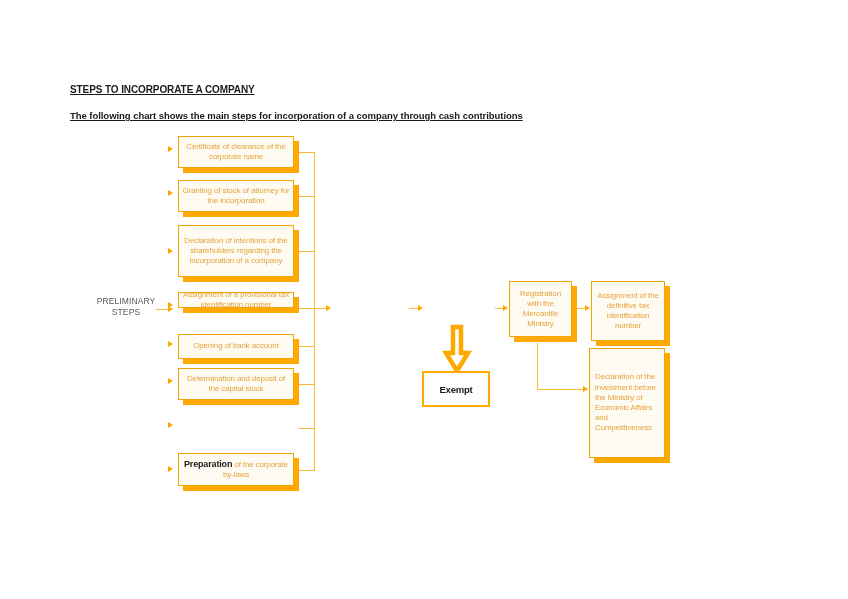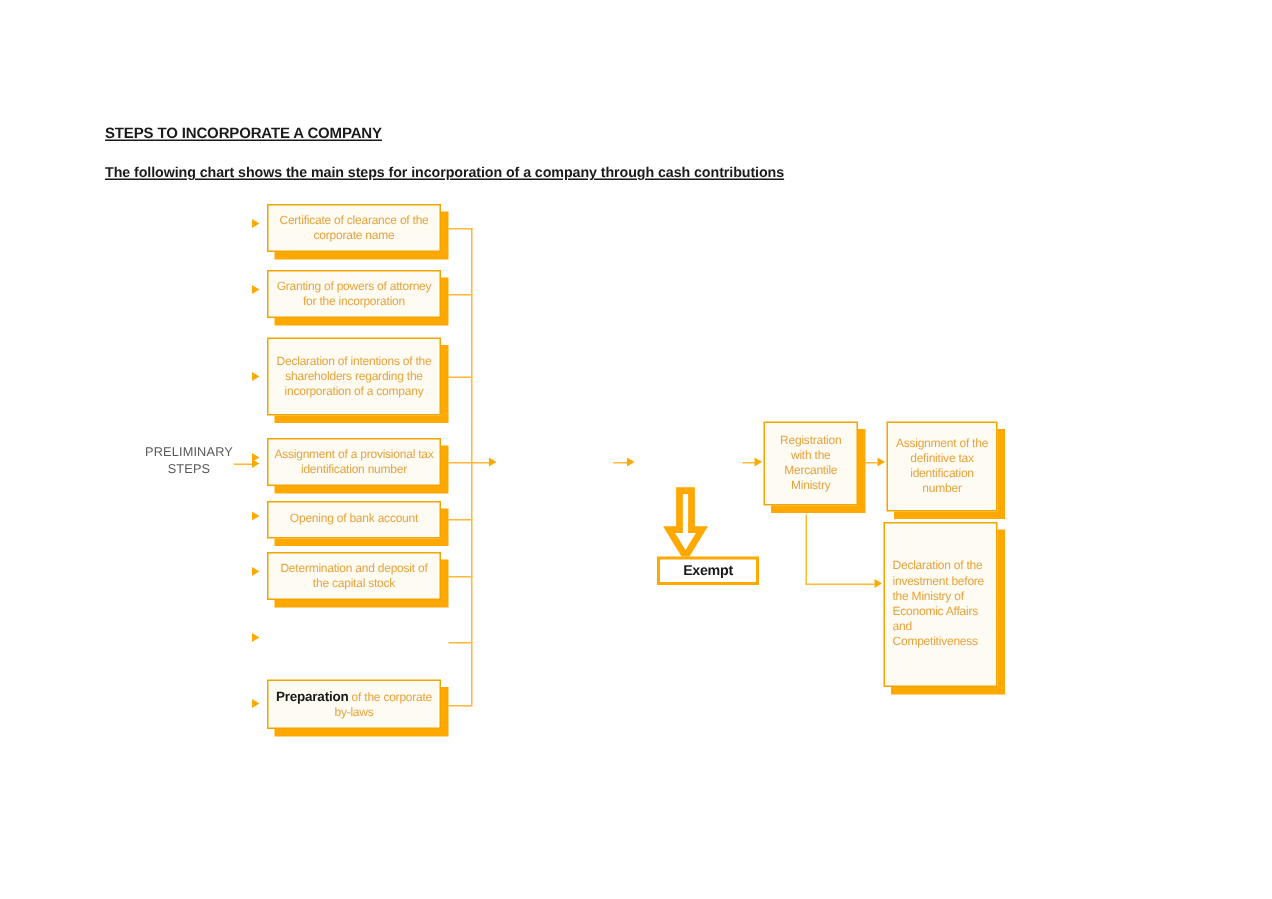--- a/index.html
+++ b/index.html
@@ -144,30 +144,30 @@
   <div class="hline" style="left:156px; top:309px; width:12px;"></div>
   <div class="arrow-r" style="left:168px; top:305.5px;"></div>
 
   <div class="arrow-r" style="left:168px; top:146px;"></div>
   <div class="fbox" style="left:178px; top:136px; width:116px; height:32px;">
     <span class="txt">Certificate of clearance of the corporate name</span>
   </div>
 
   <div class="arrow-r" style="left:168px; top:190px;"></div>
   <div class="fbox" style="left:178px; top:180px; width:116px; height:32px;">
-    <span class="txt">Granting of powers of attorney for the incorporation</span>
+    <span class="txt">Granting of stock of attorney for the incorporation</span>
   </div>
 
   <div class="arrow-r" style="left:168px; top:248px;"></div>
   <div class="fbox" style="left:178px; top:225px; width:116px; height:52px;">
     <span class="txt">Declaration of intentions of the shareholders regarding the incorporation of a company</span>
   </div>
 
   <div class="arrow-r" style="left:168px; top:302px;"></div>
-  <div class="fbox" style="left:178px; top:292px; width:116px; height:32px;">
+  <div class="fbox" style="left:178px; top:292px; width:116px; height:16px;">
     <span class="txt">Assignment of a provisional tax identification number</span>
   </div>
 
   <div class="arrow-r" style="left:168px; top:341px;"></div>
   <div class="fbox" style="left:178px; top:334px; width:116px; height:25px;">
     <span class="txt">Opening of bank account</span>
   </div>
 
   <div class="arrow-r" style="left:168px; top:378px;"></div>
   <div class="fbox" style="left:178px; top:368px; width:116px; height:32px;">
@@ -211,21 +211,21 @@
   <div class="arrow-r" style="left:585px; top:305px;"></div>
 
   <div class="fbox" style="left:591px; top:281px; width:74px; height:60px;">
     <span class="txt">Assignment of the definitive tax identification number</span>
   </div>
 
   <svg class="block-arrow-down" style="left:443px; top:327px;" width="28" height="46" viewBox="0 0 28 46">
     <path d="M10,0 L10,26 L3,26 L14,44 L25,26 L18,26 L18,0 Z" fill="none" stroke="#ffa800" stroke-width="4.5" stroke-linejoin="miter"></path>
   </svg>
 
-  <div class="tbox" style="left:422px; top:371px; width:68px; height:19px;margin-left:16px;">
+  <div class="tbox" style="left:422px; top:371px; width:68px; height:36px;">
     <span>Exempt</span>
   </div>
 
   <div class="vline" style="left:537px; top:343px; height:47px;"></div>
   <div class="hline" style="left:537px; top:389px; width:46px;"></div>
   <div class="arrow-r" style="left:583px; top:386px;"></div>
 
   <div class="fbox left-align" style="left:589px; top:348px; width:76px; height:110px;">
     <span class="txt">Declaration of the investment before the Ministry of Economic Affairs and Competitiveness</span>
   </div>

